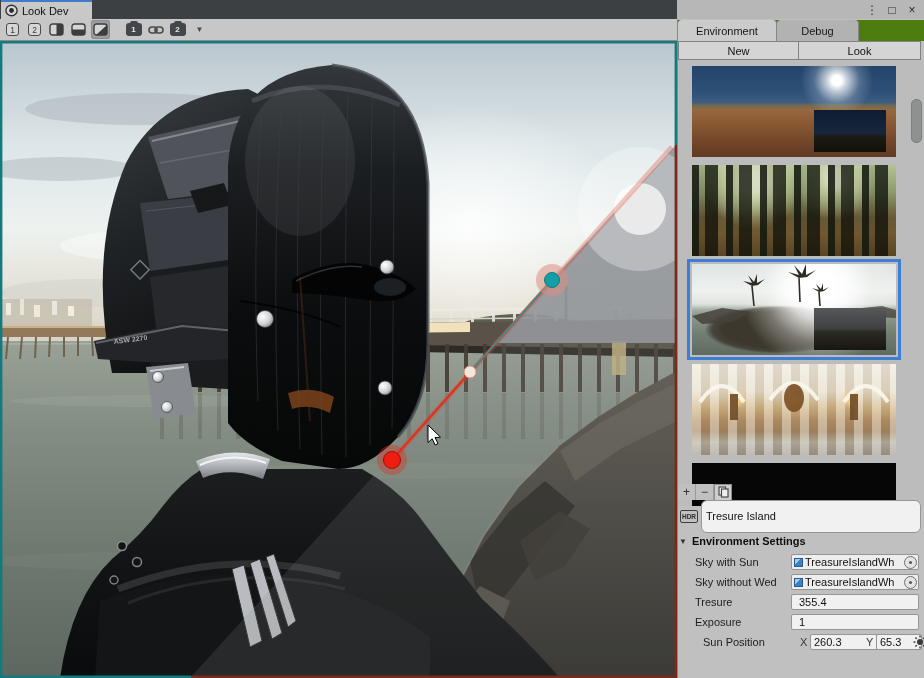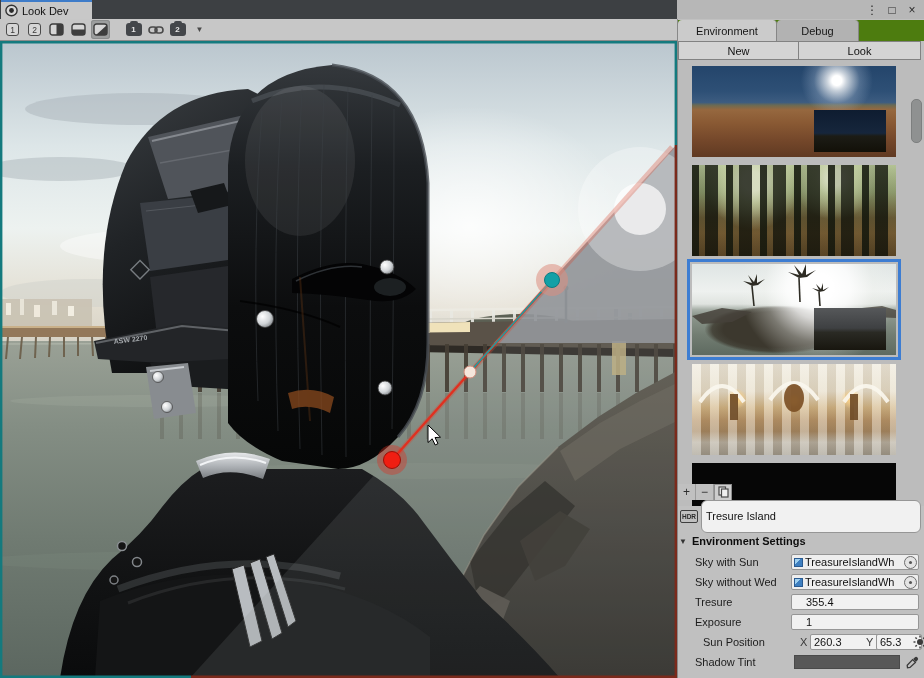--- a/index.html
+++ b/index.html
@@ -99,21 +99,21 @@
   .slabel{position:absolute;left:17px;top:2px;color:#1c1c1c;text-align:right;}
   .objfield{position:absolute;left:113px;top:0;width:128px;height:16px;background:#eeeeee;
             border:1px solid #949494;border-radius:2px;display:flex;align-items:center;overflow:hidden;}
   .cubeicon{width:9px;height:9px;margin:0 2px 0 2px;background:linear-gradient(135deg,#9fd0f0 0 40%,#3e7fc0 40% 100%);
             border:1px solid #2a5a90;flex:none;}
   .objtext{white-space:nowrap;overflow:hidden;color:#101010;flex:1;}
   .picker{flex:none;width:13px;height:13px;border-radius:50%;border:1.4px solid #6e6e6e;margin-right:1px;
           display:flex;align-items:center;justify-content:center;background:#e4e4e4;}
   .picker::after{content:"";width:3px;height:3px;border-radius:50%;background:#555;}
   .numfield{position:absolute;left:113px;top:0;width:128px;height:16px;background:#f1f1f1;
-            border:1px solid #969696;border-radius:2px;font-size:11px;color:#111;padding:0 14px;}
+            border:1px solid #969696;border-radius:2px;font-size:11px;color:#111;padding:0 7px;}
   .axis{position:absolute;top:2px;color:#3a3a3a;}
   .xy{position:absolute;top:0;height:16px;background:#f1f1f1;border:1px solid #969696;border-radius:2px;
       font-size:11px;color:#111;padding:0 3px;}
   .swatch{position:absolute;left:116px;top:1px;width:106px;height:14px;border:1px solid #4a4a4a;}
   .iconbtn{position:absolute;top:0;width:16px;height:16px;display:flex;align-items:center;justify-content:center;}
 </style>
 </head>
 <body>
 
 <div class="screen">
@@ -520,25 +520,15 @@
               <line x1="11.5" y1="7" x2="13.5" y2="7"></line>
             <line x1="2.4" y1="2.4" x2="3.8" y2="3.8"></line>
               <line x1="10.2" y1="10.2" x2="11.6" y2="11.6"></line>
             <line x1="11.6" y1="2.4" x2="10.2" y2="3.8"></line>
               <line x1="3.8" y1="10.2" x2="2.4" y2="11.6"></line>
           </g>
         </svg>
       </span>
     </div>
 
-    <div class="srow" style="top:635px;">
-      <span class="slabel">Shadow Tint</span>
-      <div class="swatch" style="background: rgb(88, 88, 88);"></div>
-      <span class="iconbtn" style="left:226px;">
-        <svg width="13" height="13" viewBox="0 0 13 13">
-          <path d="M11.5,1.5 a2 2 0 0 1 0 2.8 l-1.6,1.6 -2.8,-2.8 1.6,-1.6 a2 2 0 0 1 2.8,0 Z" fill="#3a3a3a"></path>
-          <path d="M6.6,3.6 L9.4,6.4 L4,11.5 L1.5,11.8 L1.2,9.3 Z" fill="none" stroke="#3a3a3a" stroke-width="1.3"></path>
-        </svg>
-      </span>
-    </div>
 
   </div>
 </div>
 
 </body></html>

